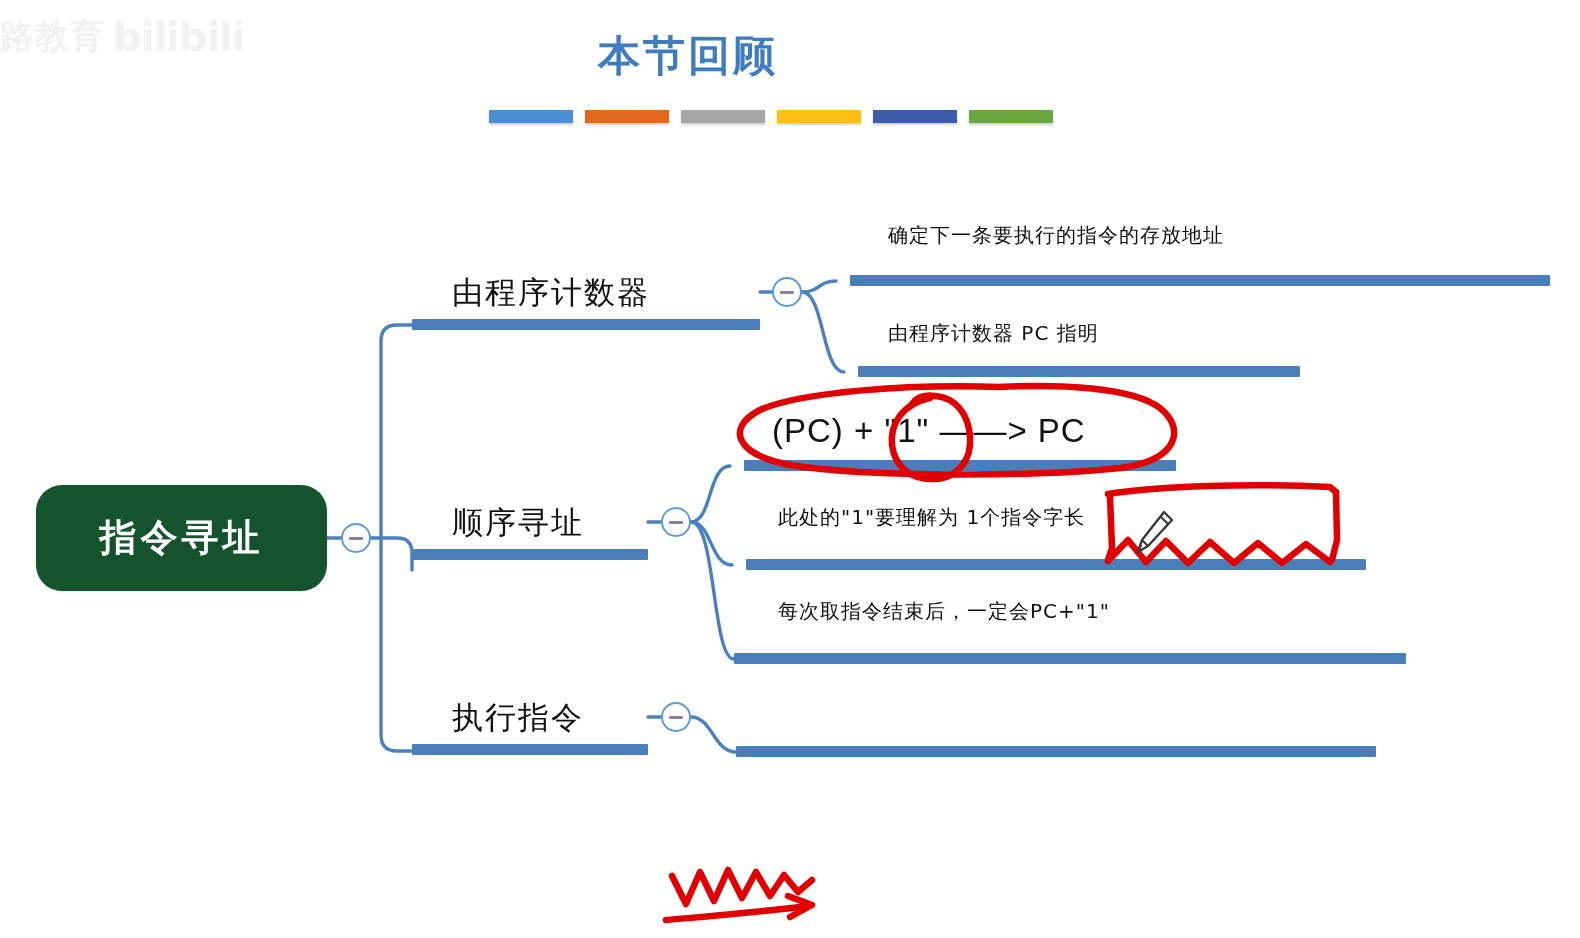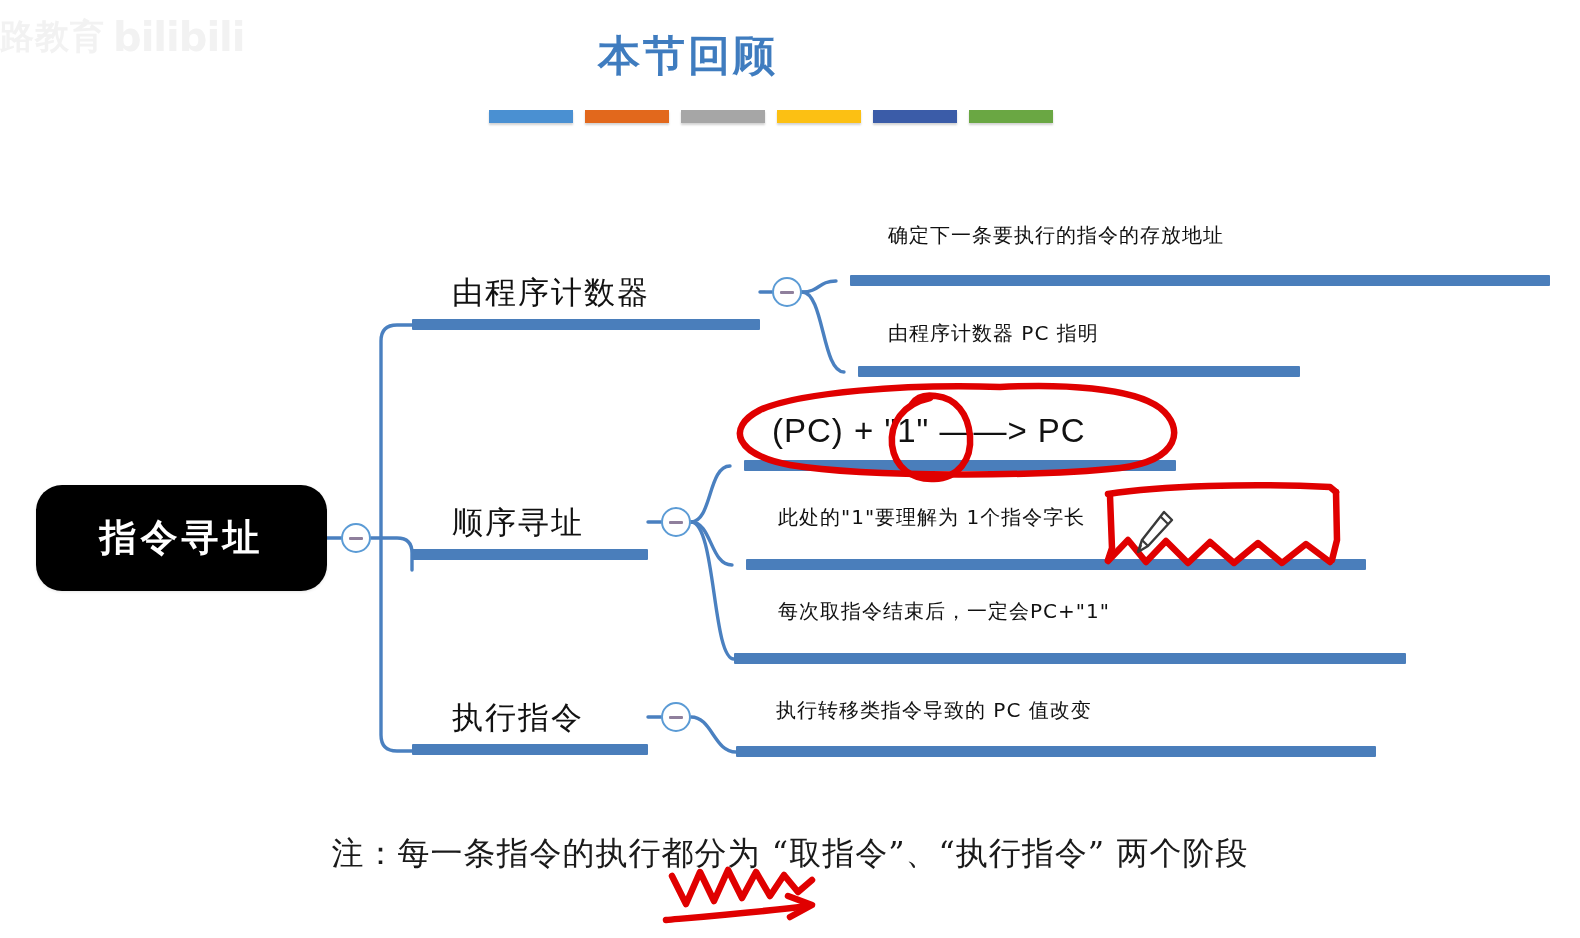--- a/index.html
+++ b/index.html
@@ -158,21 +158,21 @@
       <path d="M691 522 C 712 522 710 565 732 565"></path>
       <path d="M691 522 C 716 522 712 659 734 659"></path>
 
       <path d="M648 717 H 661"></path>
       <path d="M691 717 C 712 717 714 752 736 752"></path>
     </g>
   </svg>
 
   <div id="mindmap">
 
-    <div id="root-node" style="background: #000000; color: rgb(255, 255, 255);">指令寻址</div>
+    <div id="root-node" style="background: #14532d; color: rgb(255, 255, 255);">指令寻址</div>
     <div class="toggle" style="left:341px; top:523px;"></div>
 
     <div class="nodelabel branch" style="left:452px; top:272px;">由程序计数器</div>
     <div class="nodebar" style="left: 412px; top: 319px; width: 348px; background: rgb(74, 126, 187);"></div>
     <div class="toggle" style="left:772px; top:277px;"></div>
 
     <div class="nodelabel" style="left:888px; top:222px;">确定下一条要执行的指令的存放地址</div>
     <div class="nodebar" style="left: 850px; top: 275px; width: 700px; background: rgb(74, 126, 187);"></div>
 
     <div class="nodelabel" style="left:888px; top:320px;">由程序计数器 PC 指明</div>
@@ -188,25 +188,23 @@
     <div class="nodelabel" style="left:778px; top:504px;">此处的"1"要理解为 1个指令字长</div>
     <div class="nodebar" style="left: 746px; top: 559px; width: 620px; background: rgb(74, 126, 187);"></div>
 
     <div class="nodelabel" style="left:778px; top:598px;">每次取指令结束后，一定会PC+"1"</div>
     <div class="nodebar" style="left: 734px; top: 653px; width: 672px; background: rgb(74, 126, 187);"></div>
 
     <div class="nodelabel branch" style="left:452px; top:697px;">执行指令</div>
     <div class="nodebar" style="left: 412px; top: 744px; width: 236px; background: rgb(74, 126, 187);"></div>
     <div class="toggle" style="left:661px; top:702px;"></div>
 
-    <div class="nodelabel" style="left:776px; top:697px;">执行转移类指令导致的 PC 值改变</div>
     <div class="nodebar" style="left: 736px; top: 746px; width: 640px; background: rgb(74, 126, 187);"></div>
   </div>
 
-  <div id="note">注：每一条指令的执行都分为 “取指令”、“执行指令” 两个阶段</div>
 
   <svg id="annotations" viewBox="0 0 1580 938">
     <g fill="none" stroke="#e00000" stroke-width="6.5" stroke-linecap="round" stroke-linejoin="round">
        PC --&gt;
       <path d="M1000 387 C 905 384 800 392 760 410
                C 725 428 736 455 790 465
                C 870 478 1050 476 1120 468
                C 1180 460 1185 428 1160 408
                C 1132 387 1060 384 1000 387 Z"></path>
       

